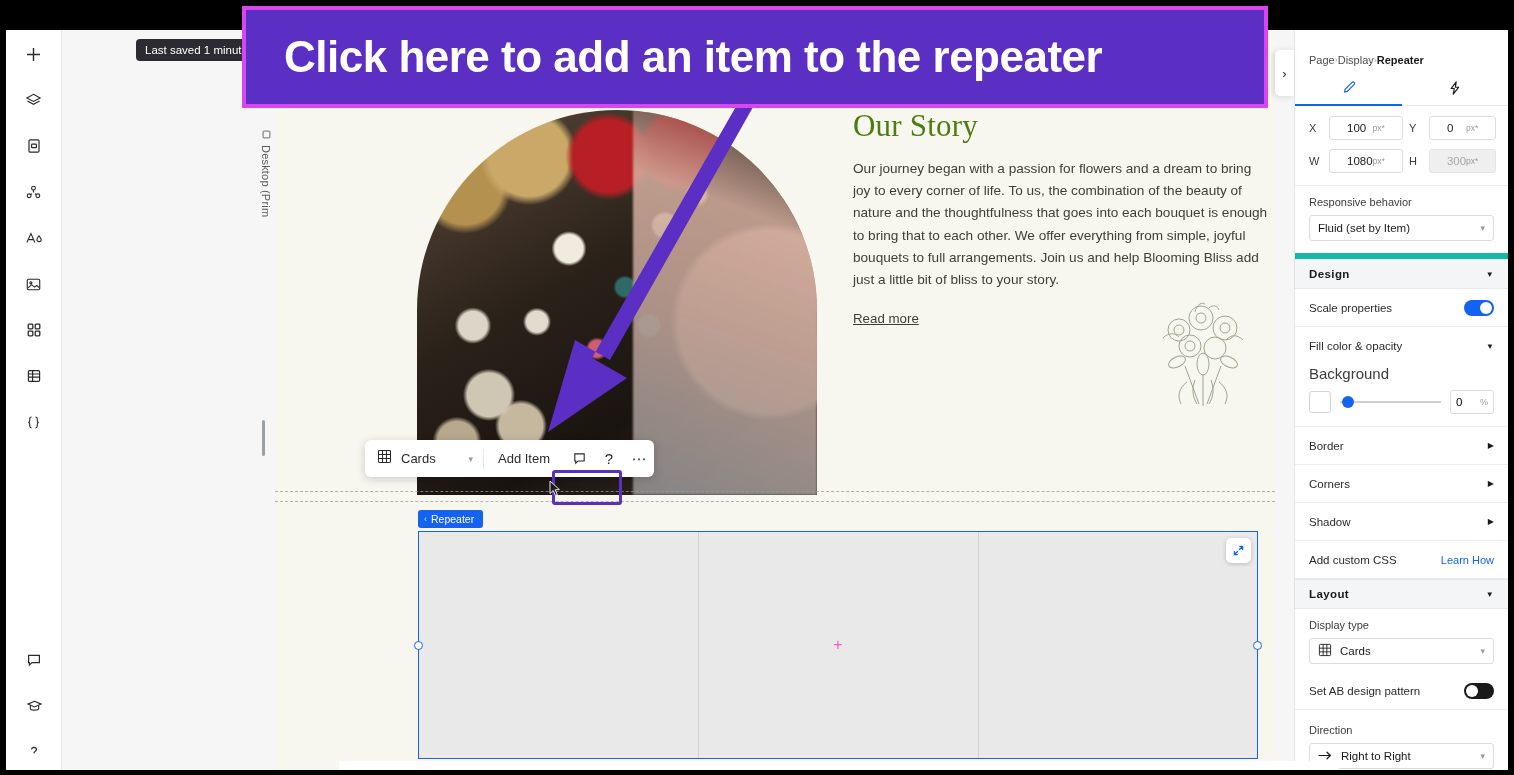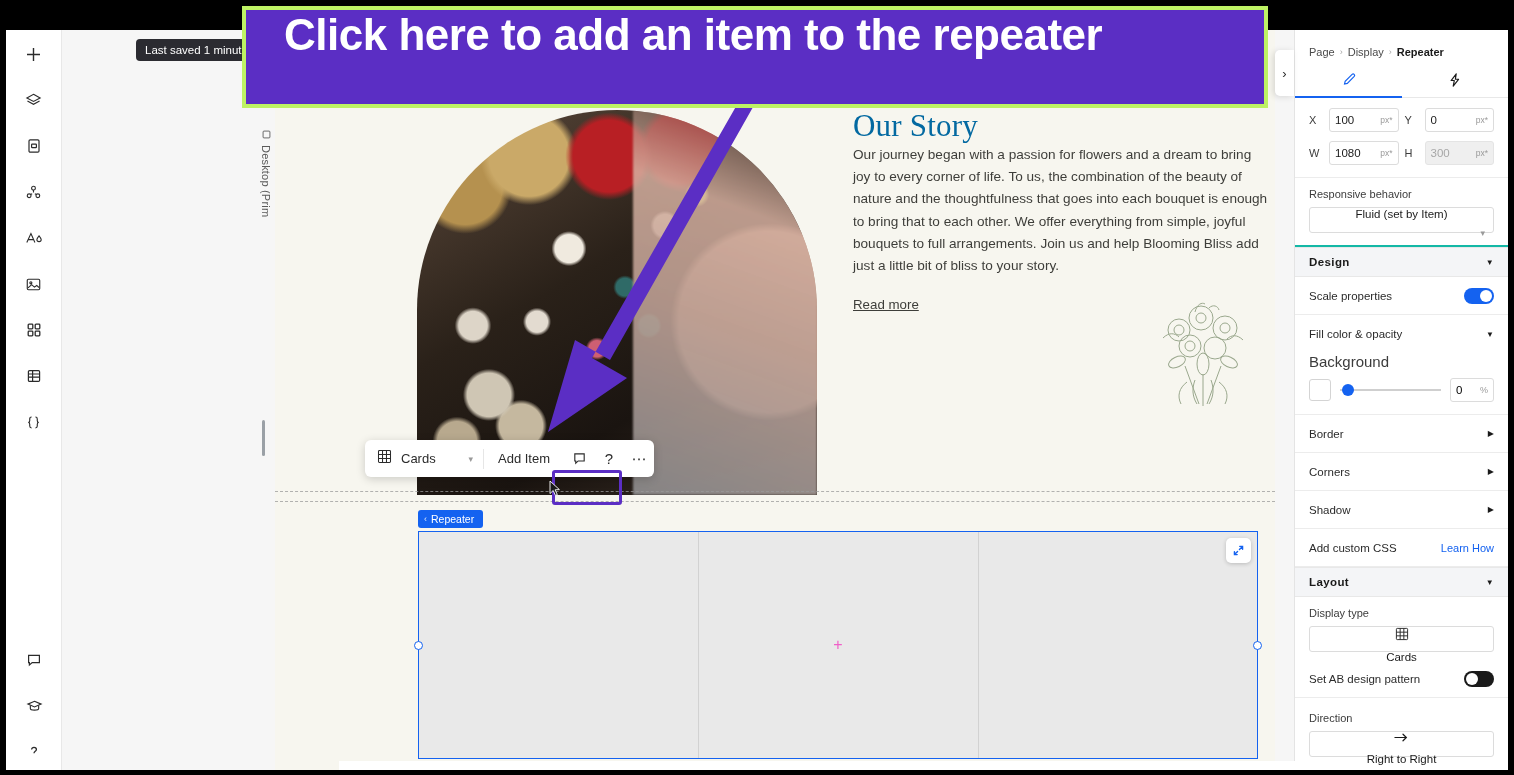--- a/index.html
+++ b/index.html
@@ -96,21 +96,22 @@
     content: ""; position: absolute; right: 0; top: 0; width: 46%; height: 100%;
     background: linear-gradient(200deg, rgba(60,40,36,.25) 0%, rgba(214,176,160,.85) 28%, rgba(190,160,148,.9) 55%, rgba(150,150,152,.85) 100%);
     filter: blur(1px);
   }
 
   .story {
     position: absolute; left: 578px; top: 78px; width: 418px;
   }
   .story h1 {
     font-family: "Liberation Serif", serif;
-    font-size: 31px; font-weight: 400; color: #0369a1; letter-spacing: .2px;
+    font-size: 31px; font-weight: 400; color: #4d7c0f; letter-spacing: .2px;
+    margin-bottom: 14px;
   }
   .story p {
     font-size: 13.6px; line-height: 22.2px; color: #3e3e3a;
   }
   .story .readmore {
     display: inline-block; margin-top: 20px; font-size: 13.3px;
     color: #3e3e3a; text-decoration: underline; cursor: pointer;
   }
   .bouquet { position: absolute; left: 868px; top: 270px; width: 120px; height: 110px; opacity: .85; }
 
@@ -175,47 +176,46 @@
     background: #fff; border-radius: 5px; box-shadow: 0 1px 4px rgba(0,0,0,.2);
     display: flex; align-items: center; justify-content: center; cursor: pointer;
   }
 
   
   .panel {
     position: absolute; right: 0; top: 0; width: 214px; height: 740px;
     background: #fff; border-left: 1px solid #e4e4e4; overflow: hidden;
   }
   .crumb {
-    height: 28px; display: flex; align-items: center; gap: 5px;
+    height: 28px; display: flex; align-items: center; 
     padding: 0 14px; font-size: 11px; color: #4a4a4a;
-    margin-top: 8px;
+    margin-top: 16px;
   }
   .crumb .sep { color: #a6a6a6; font-size: 9px; }
   .crumb .cur { font-weight: bold; color: #1a1a1a; }
   .ptabs { display: flex; border-bottom: 1px solid #e8e8e8; height: 32px; }
   .ptab { flex: 1; display: flex; align-items: center; justify-content: center; cursor: pointer; position: relative; }
   .ptab.active::after {
     content: ""; position: absolute; left: 0; right: 0; bottom: -1px; height: 2px; background: #1462f0;
   }
   .pos-grid { padding: 10px 14px 12px; display: grid; grid-template-columns: 14px 1fr 14px 1fr;
               gap: 9px 6px; align-items: center; border-bottom: 1px solid #ececec; }
   .pos-lbl { font-size: 11px; color: #3c3c3c; }
   .numfield {
     height: 24px; border: 1px solid #dcdcdc; border-radius: 3px; background: #fff;
-    display: flex; align-items: center; padding: 0 5px; font-size: 11.5px; color: #1a1a1a;
+    display: flex; align-items: center; padding: 0 17px; font-size: 11.5px; color: #1a1a1a;
   }
   .numfield.dis { background: #efefef; color: #a7a7a7; border-color: #e4e4e4; }
   .numfield .unit { margin-left: auto; font-size: 8.5px; color: #9a9a9a; }
-  .sect-pad { padding: 10px 14px 12px; border-bottom: 2px solid #14b8a6; }
+  .sect-pad { padding: 10px 14px 12px; border-bottom: 6px solid #14b8a6; }
   .field-lbl { font-size: 11px; color: #3c3c3c; margin-bottom: 7px; }
   .select {
     height: 26px; border: 1px solid #dcdcdc; border-radius: 3px; background: #fff;
     display: flex; align-items: center; gap: 8px; padding: 0 8px; font-size: 11.5px; color: #1a1a1a;
     cursor: pointer;
-    flex-direction: column;
   }
   .select .cv { margin-left: auto; color: #9a9a9a; font-size: 9px; }
   .sect-head {
     height: 30px; background: #f4f5f7; display: flex; align-items: center; justify-content: space-between;
     padding: 0 14px; font-size: 11.5px; font-weight: bold; color: #1a1a1a; letter-spacing: .4px;
     border-top: 1px solid #e8e8e8; border-bottom: 1px solid #e8e8e8; cursor: pointer;
   }
   .sect-head .tri { font-size: 8px; }
   .row {
     height: 38px; display: flex; align-items: center; justify-content: space-between;
@@ -240,22 +240,22 @@
   .collapse-tab {
     position: absolute; right: 214px; top: 20px; width: 19px; height: 46px;
     background: #fff; border-radius: 5px 0 0 5px; box-shadow: -2px 1px 6px rgba(0,0,0,.13);
     display: flex; align-items: center; justify-content: center;
     font-size: 13px; color: #2b2b2b; cursor: pointer; z-index: 45;
   }
 
   
   .callout {
     position: absolute; left: 242px; top: 6px; width: 1026px; height: 102px;
-    background: #5b2ec4; border: 4px solid #bef264;
-    display: flex; align-items: flex-start; z-index: 60;
+    background: #5b2ec4; border: 4px solid #d946ef;
+    display: flex; align-items: center; z-index: 60;
   }
   .callout span {
     font-size: 44px; color: #fff; font-weight: bold; letter-spacing: -.5px;
     padding-left: 38px; white-space: nowrap;
   }
   .anno-arrow { position: absolute; left: 0; top: 0; width: 1514px; height: 775px; z-index: 55; pointer-events: none; }
   .bottom-strip { position: absolute; left: 277px; top: 731px; width: 1000px; height: 24px; background: #fff; z-index: 22; }
 </style>
 </head>
 <body>

